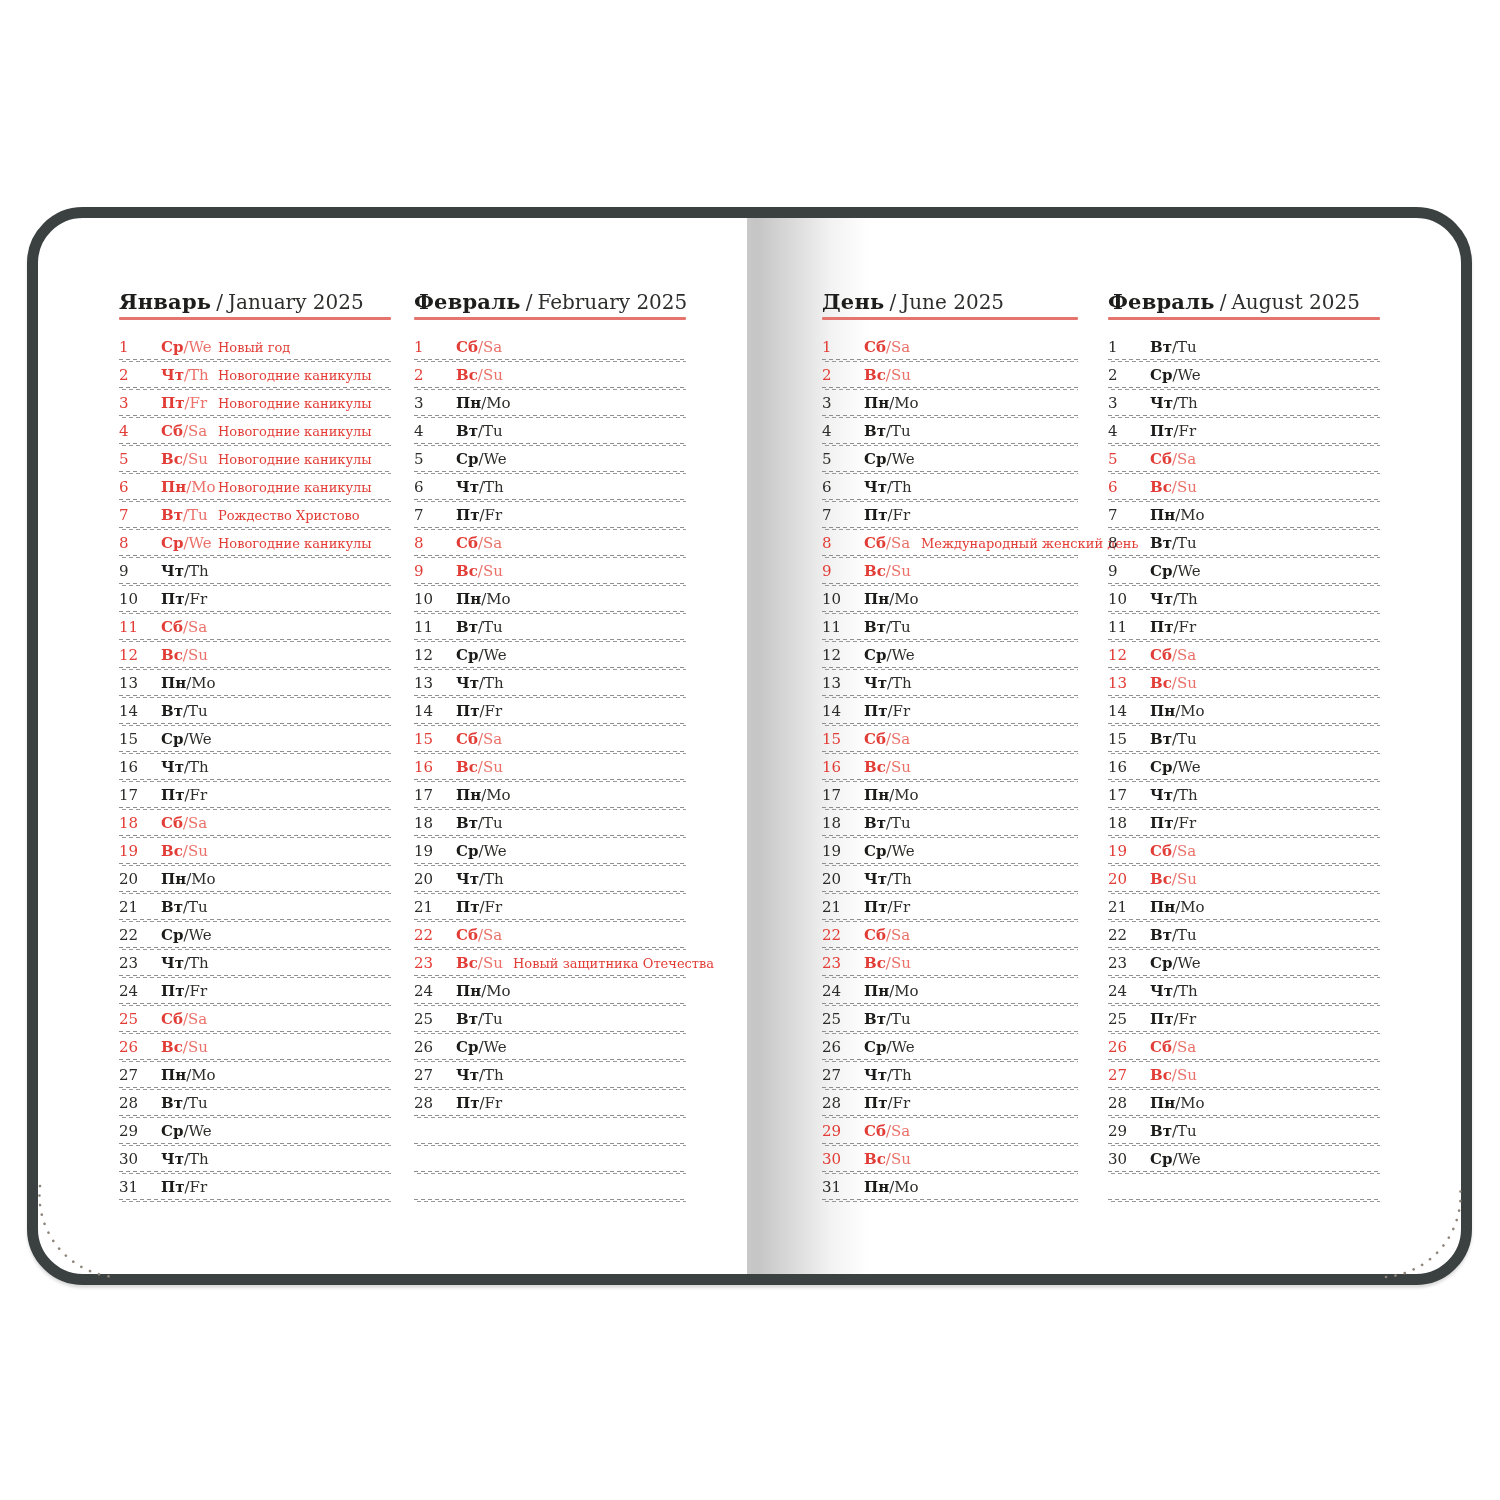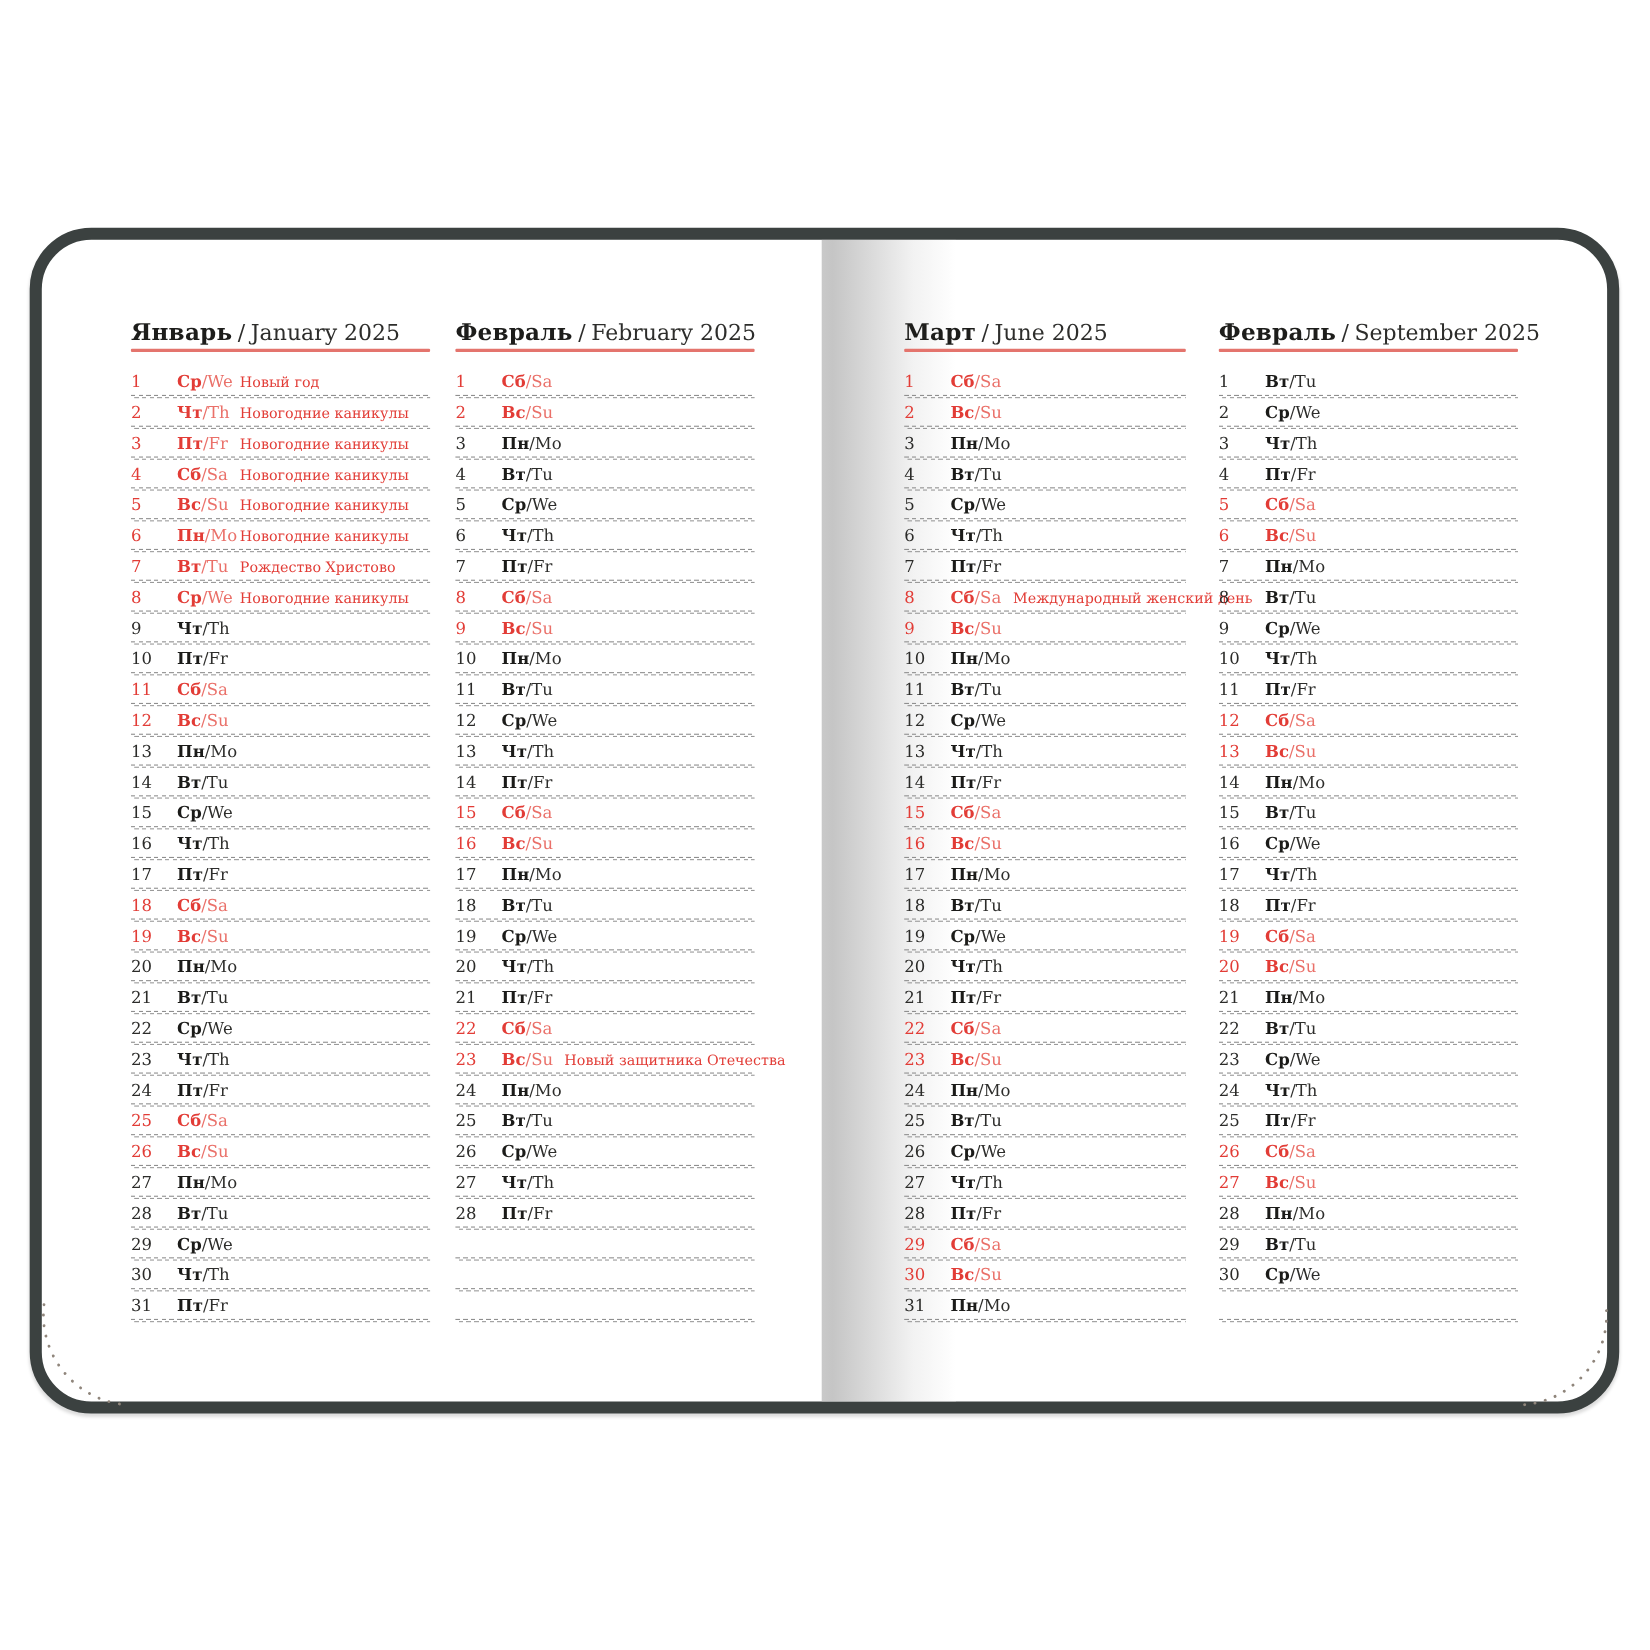--- a/index.html
+++ b/index.html
@@ -439,21 +439,21 @@
 
   <div class="row empty">
     <span class="num"></span>
     <span class="dayname"><b class="ru"></b><span class="slash"></span><span class="en"></span></span>
     <span class="note"></span>
   </div>
 </div>
   </section>
 
   <section class="month-col">
-    <header class="m-title"><span class="m-ru">Март</span><span class="m-slash">/</span><span class="m-en">June 2025</span></header>
+    <header class="m-title"><span class="m-ru">День</span><span class="m-slash">/</span><span class="m-en">June 2025</span></header>
     <div class="m-underline"></div>
     <div class="rows">
   <div class="row red">
     <span class="num">1</span>
     <span class="dayname"><b class="ru">Сб</b><span class="slash">/</span><span class="en">Sa</span></span>
     <span class="note"></span>
   </div>
 
   <div class="row red">
     <span class="num">2</span>
@@ -631,21 +631,21 @@
 
   <div class="row">
     <span class="num">31</span>
     <span class="dayname"><b class="ru">Пн</b><span class="slash">/</span><span class="en">Mo</span></span>
     <span class="note"></span>
   </div>
 </div>
   </section>
 
   <section class="month-col">
-    <header class="m-title"><span class="m-ru">Февраль</span><span class="m-slash">/</span><span class="m-en">September 2025</span></header>
+    <header class="m-title"><span class="m-ru">Февраль</span><span class="m-slash">/</span><span class="m-en">August 2025</span></header>
     <div class="m-underline"></div>
     <div class="rows">
   <div class="row">
     <span class="num">1</span>
     <span class="dayname"><b class="ru">Вт</b><span class="slash">/</span><span class="en">Tu</span></span>
     <span class="note"></span>
   </div>
 
   <div class="row">
     <span class="num">2</span>

